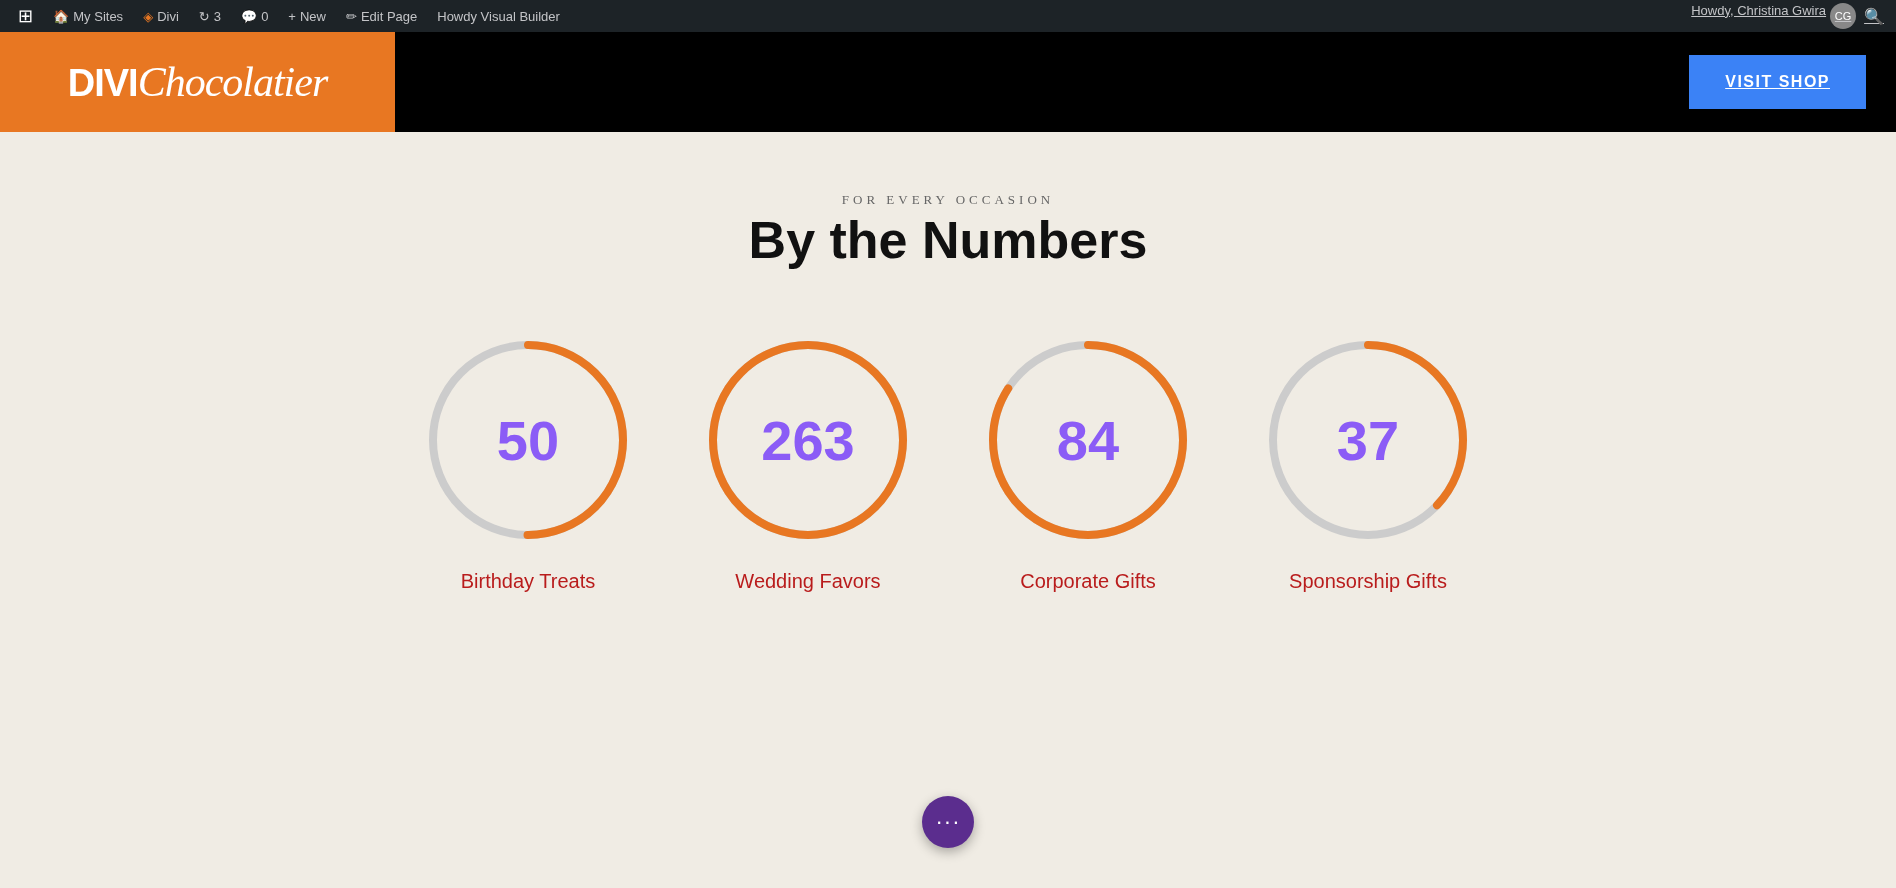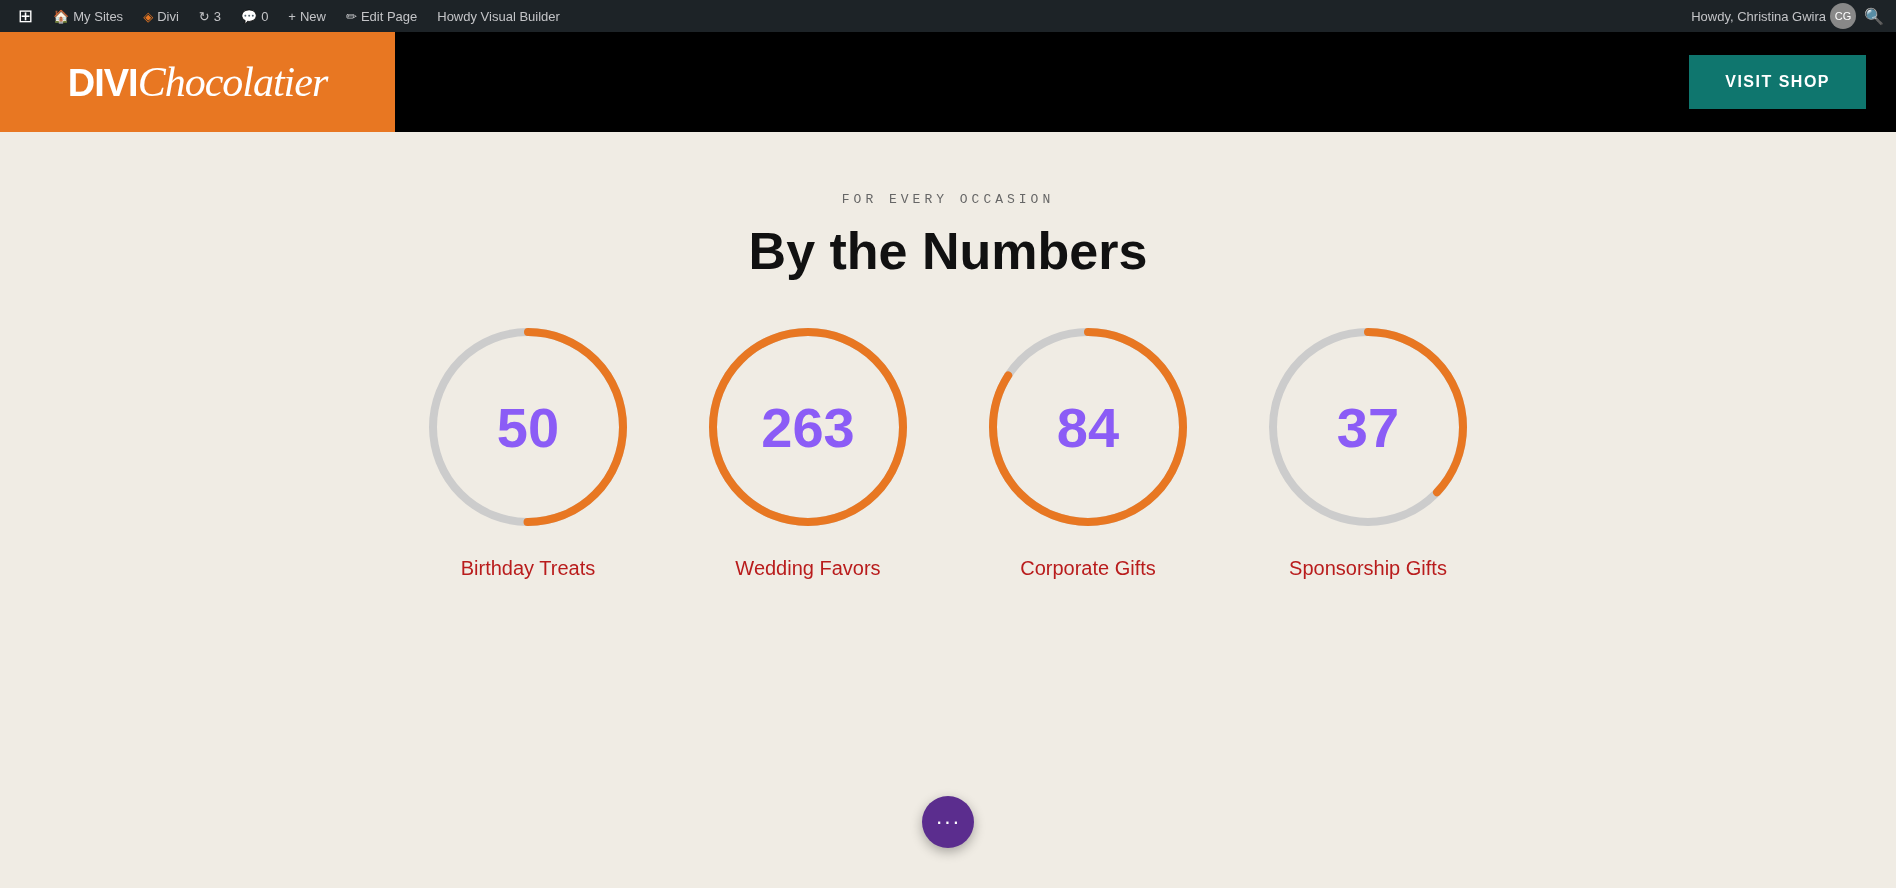--- a/index.html
+++ b/index.html
@@ -23,24 +23,24 @@
       gap: 4px;
       padding: 0 10px;
       height: 32px;
       color: #c3c4c7;
       cursor: pointer;
       white-space: nowrap;
     }
     .admin-bar-right {
       margin-left: auto;
       display: flex;
-      align-items: center;
       gap: 4px;
       color: #c3c4c7;
       font-size: 13px;
+      text-decoration: underline;
     }
     .admin-bar-right .avatar {
       width: 26px; height: 26px;
       border-radius: 50%;
       background: #888;
       display: inline-flex; align-items: center; justify-content: center;
       font-size: 11px; color: #fff;
       overflow: hidden;
     }
     .admin-bar-right .search-icon-btn {
@@ -82,52 +82,53 @@
     }
     #header-right {
       flex: 1;
       display: flex;
       align-items: center;
       justify-content: flex-end;
       padding-right: 30px;
       background: #000;
     }
     #visit-shop-btn {
-      background: #0f766e;
+      background: #3b82f6;
       color: #fff;
       border: none;
       padding: 18px 36px;
       font-size: 16px;
       font-weight: 700;
       letter-spacing: 1.5px;
       cursor: pointer;
       text-transform: uppercase;
+      text-decoration: underline;
     }
 
     
     #main-content {
       background: #f0ece4;
       padding: 60px 20px 80px;
       display: flex;
       flex-direction: column;
       align-items: center;
     }
     #section-label {
       font-size: 13px;
       letter-spacing: 4px;
       color: #666;
       text-transform: uppercase;
-      margin-bottom: 14px;
-      font-family: Liberation Mono, monospace;
+      margin-bottom: 2px;
+      font-family: Liberation Serif, serif;
     }
     #section-title {
       font-size: 52px;
       font-weight: 900;
       color: #111;
-      margin-bottom: 36px;
+      margin-bottom: 60px;
       font-family: Arial, sans-serif;
     }
 
     
     #stats-row {
       display: flex;
       gap: 60px;
       align-items: flex-start;
       justify-content: center;
     }

